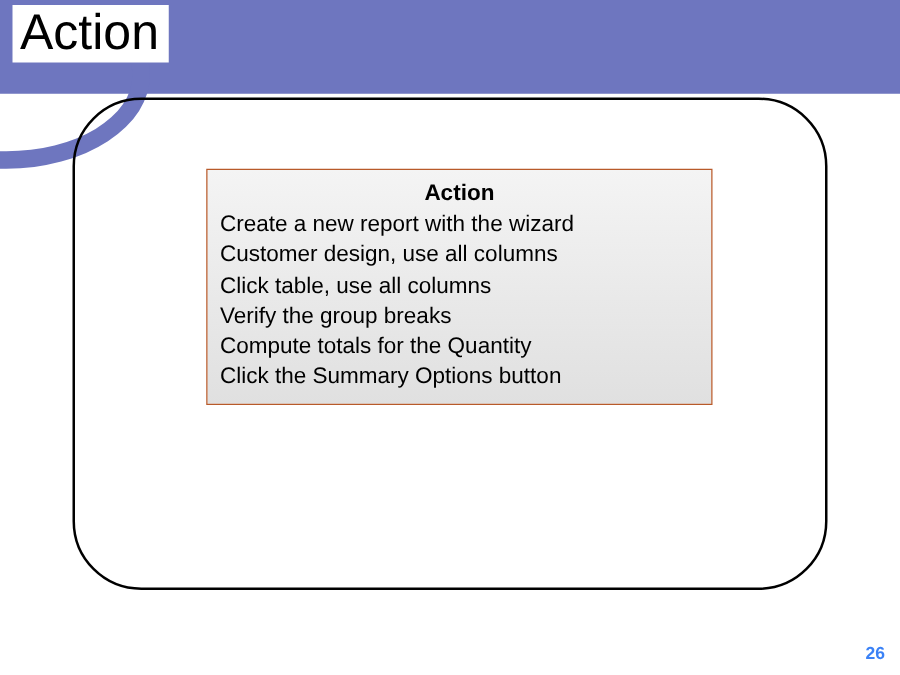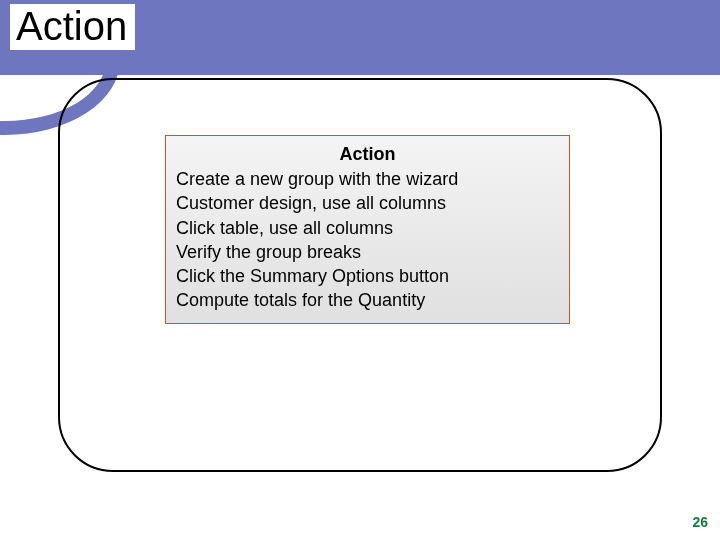--- a/index.html
+++ b/index.html
@@ -3,33 +3,33 @@
 <meta charset="utf-8">
 <style>
 html,body{margin:0;padding:0;width:720px;height:540px;font-family:Arial,Helvetica,sans-serif;background:#fff;overflow:hidden}
 .band{position:absolute;left:0;top:0;width:720px;height:75px;background:#6e76bf}
 .decor-ellipse{position:absolute;left:-110px;top:-15px;width:230px;height:150px;border:14px solid #6e76bf;border-radius:50%;background:transparent;box-sizing:border-box}
 .title{position:absolute;left:10px;top:4px;font-size:40px;font-weight:400;color:#000;background:#fff;padding:0 8px 2px 6px;line-height:1.1}
 .bigframe{position:absolute;left:58px;top:78px;width:604px;height:394px;border:2px solid #000;border-radius:55px;box-sizing:border-box}
 .action-box{position:absolute;left:165px;top:135px;width:405px;border:1px solid #b85a2a;padding:8px 10px 10px 10px;background:linear-gradient(to bottom,#f4f4f4,#e0e0e0);box-sizing:border-box}
 .action-box-title{text-align:center;font-weight:700;font-size:18px;margin-bottom:2px}
 .action-line{font-size:18px;line-height:1.35;font-weight:400}
-.pagenum{position:absolute;right:12px;bottom:10px;font-size:14px;font-weight:700;color:#15803d}
+.pagenum{position:absolute;right:12px;bottom:10px;font-size:14px;font-weight:700;color:#3b82f6}
 </style>
 </head>
 <body>
 
 <div class="band"></div>
 <div class="decor-ellipse"></div>
 <div class="title">Action</div>
 <div class="bigframe"></div>
 
 <div class="action-box">
   <div class="action-box-title">Action</div>
-  <div class="action-line">Create a new group with the wizard</div>
+  <div class="action-line">Create a new report with the wizard</div>
   <div class="action-line">Customer design, use all columns</div>
   <div class="action-line">Click table, use all columns</div>
   <div class="action-line">Verify the group breaks</div>
+  <div class="action-line">Compute totals for the Quantity</div>
   <div class="action-line">Click the Summary Options button</div>
-  <div class="action-line">Compute totals for the Quantity</div>
 </div>
 
 <div class="pagenum">26</div>
 
 </body></html>

